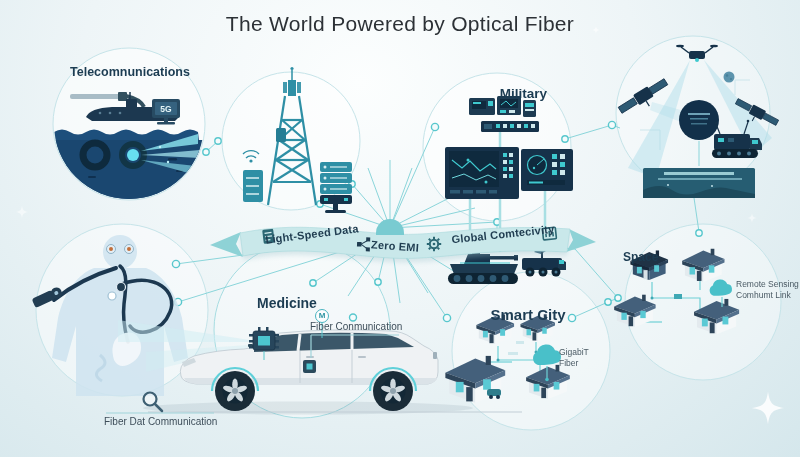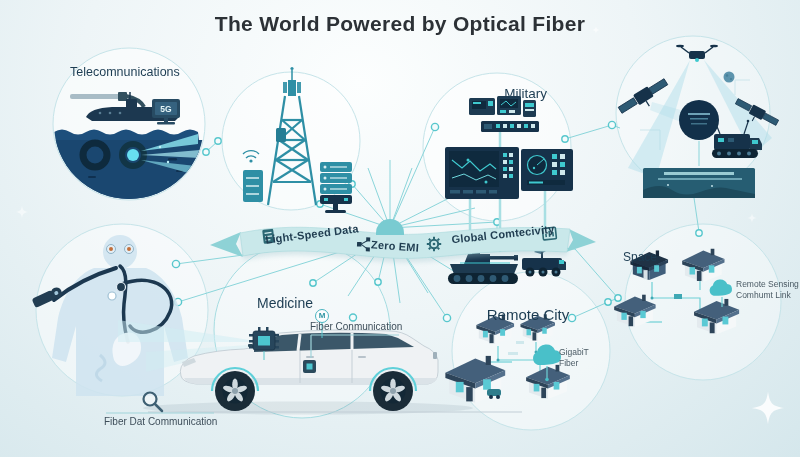--- a/index.html
+++ b/index.html
@@ -1,22 +1,22 @@
 <!DOCTYPE html>
 <html><head>
 <meta charset="utf-8">
 <style>
   html,body{margin:0;padding:0}
   .canvas{position:relative;width:800px;height:457px;overflow:hidden;
     background:radial-gradient(ellipse at 45% 18%, #fcfefe 0%, #eef5f7 45%, #d5e7ec 100%);
     font-family:"Liberation Sans", sans-serif;}
   .art{position:absolute;left:0;top:0;width:800px;height:457px}
   .abs{position:absolute;white-space:nowrap}
-  .title{left:0;right:0;top:12px;text-align:center;font-size:21px;font-weight:700;color:#2c3136;letter-spacing:.3px}
-  .seclabel{font-weight:400;color:#1c3c52}
+  .title{left:0;right:0;top:12px;text-align:center;font-size:21px;font-weight:400;color:#2c3136;letter-spacing:.3px}
+  .seclabel{font-weight:700;color:#1c3c52}
   .lbl-telecom{left:70px;top:65px;font-size:12.5px}
   .lbl-military{left:447px;top:86px;width:100px;text-align:right;font-size:13.5px}
   .lbl-medicine{left:257px;top:295px;width:130px;text-align:left;font-size:14px}
   .lbl-smartcity{left:468px;top:306px;width:120px;text-align:center;font-size:15px}
   .lbl-space{left:623px;top:250px;width:110px;text-align:left;font-size:12px}
   .ribbon-label{font-size:11px;font-weight:700;color:#1f3c50;text-align:center;letter-spacing:.2px}
   .rb1{left:256px;top:228px;width:112px;transform:rotate(-7deg)}
   .rb2{left:366px;top:240px;width:58px;transform:rotate(4deg)}
   .rb3{left:450px;top:228px;width:106px;transform:rotate(-6deg)}
   .callout{font-size:10px;color:#3e4e5a}
@@ -553,21 +553,21 @@
     </g>
   </g>
 </svg>
 
 <div class="abs title">The World Powered by Optical Fiber</div>
 
 <div class="abs seclabel lbl-telecom">Telecomnunications</div>
 <div class="abs seclabel lbl-military">Military</div>
 <div class="abs seclabel lbl-medicine">Medicine</div>
 <div class="abs mbadge">M</div>
-<div class="abs seclabel lbl-smartcity">Remote City</div>
+<div class="abs seclabel lbl-smartcity">Smart City</div>
 <div class="abs seclabel lbl-space">Space</div>
 
 <div class="abs ribbon-label rb1">Light-Speed Data</div>
 <div class="abs ribbon-label rb2">Zero EMI</div>
 <div class="abs ribbon-label rb3">Global Comtecivity</div>
 
 <div class="abs callout co-right">Fiber Conmunication</div>
 <div class="abs callout co-bottom">Fiber Dat Communication</div>
 
 <div class="abs cloudtxt ct-sc">

